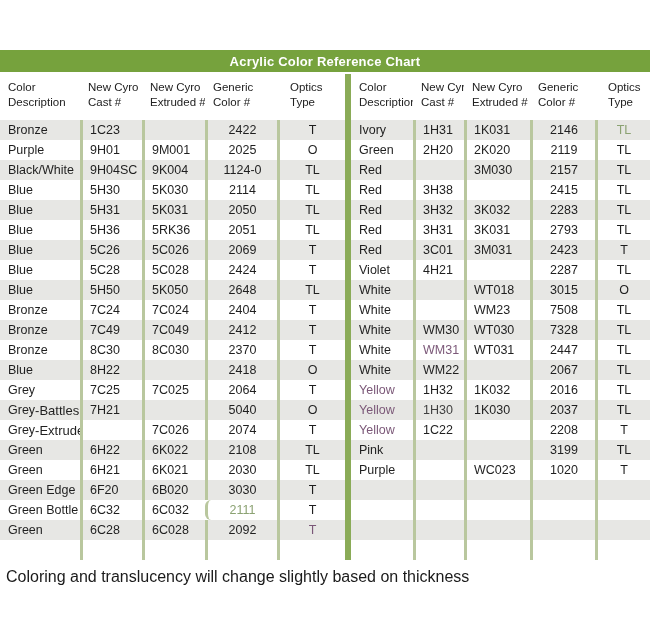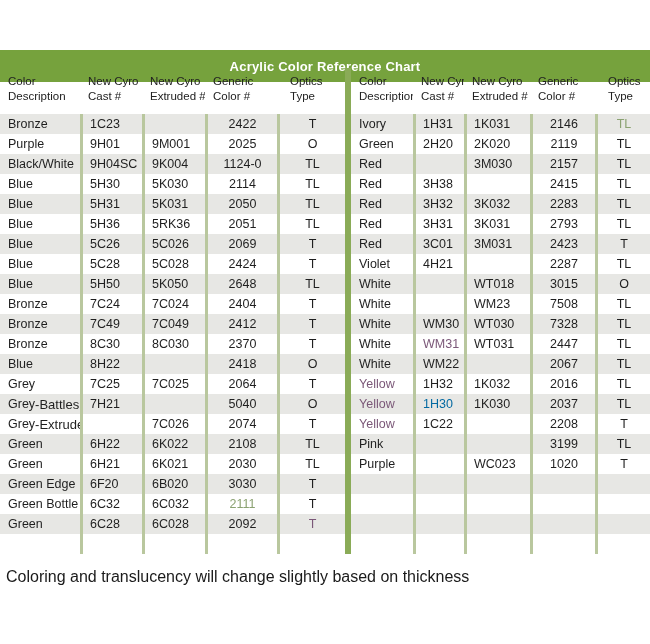--- a/index.html
+++ b/index.html
@@ -5,29 +5,29 @@
   html,body{margin:0;padding:0;background:#ffffff;}
   .page{
     position:relative;
     width:650px;height:644px;
     background:#ffffff;
     font-family:"Liberation Sans", sans-serif;
     color:var(--text,#1f1f1f);
     overflow:hidden;
   }
   .title-bar{
-    position:absolute;top:50px;left:0;width:650px;height:32px;
+    position:absolute;top:50px;left:0;width:650px;height:22px;
     background:var(--header-bar,#76a23d);
     display:flex;align-items:center;justify-content:center;
   }
   .title-bar span{
     color:#ffffff;font-size:13px;font-weight:bold;letter-spacing:.2px;
   }
   .tables{
-    position:absolute;top:68px;left:0;width:650px;
+    position:absolute;top:74px;left:0;width:650px;
     display:flex;align-items:stretch;
   }
   .table{display:flex;flex-direction:column;}
   .table.left{width:345px;}
   .table.right{width:299px;}
   .divider{width:6px;background:var(--divider,#8aab57);}
   .thead{
     display:grid;height:46px;align-items:start;
     padding-top:6px;box-sizing:border-box;
   }
@@ -227,21 +227,21 @@
             <div class="cell c0">Green Edge</div>
             <div class="cell c1">6F20</div>
             <div class="cell c2">6B020</div>
             <div class="cell c3">3030</div>
             <div class="cell c4">T</div>
           </div>
           <div class="row">
             <div class="cell c0">Green Bottle</div>
             <div class="cell c1">6C32</div>
             <div class="cell c2">6C032</div>
-            <div class="cell c3" style="color: rgb(139, 162, 114);">2111</div>
+            <div class="cell c3" style="color: rgb(139, 162, 114); border-radius: 6px;">2111</div>
             <div class="cell c4">T</div>
           </div>
           <div class="row stripe">
             <div class="cell c0">Green</div>
             <div class="cell c1">6C28</div>
             <div class="cell c2">6C028</div>
             <div class="cell c3">2092</div>
             <div class="cell c4" style="color: rgb(123, 88, 120);">T</div>
           </div>
           <div class="row">
@@ -371,21 +371,21 @@
           </div>
           <div class="row">
             <div class="cell c0" style="color: rgb(123, 88, 120);">Yellow</div>
             <div class="cell c1">1H32</div>
             <div class="cell c2">1K032</div>
             <div class="cell c3">2016</div>
             <div class="cell c4">TL</div>
           </div>
           <div class="row stripe">
             <div class="cell c0" style="color: rgb(123, 88, 120);">Yellow</div>
-            <div class="cell c1" style="color: #0369a1;">1H30</div>
+            <div class="cell c1" style="color: #404040;">1H30</div>
             <div class="cell c2">1K030</div>
             <div class="cell c3">2037</div>
             <div class="cell c4">TL</div>
           </div>
           <div class="row">
             <div class="cell c0" style="color: rgb(123, 88, 120);">Yellow</div>
             <div class="cell c1">1C22</div>
             <div class="cell c2"></div>
             <div class="cell c3">2208</div>
             <div class="cell c4">T</div>

